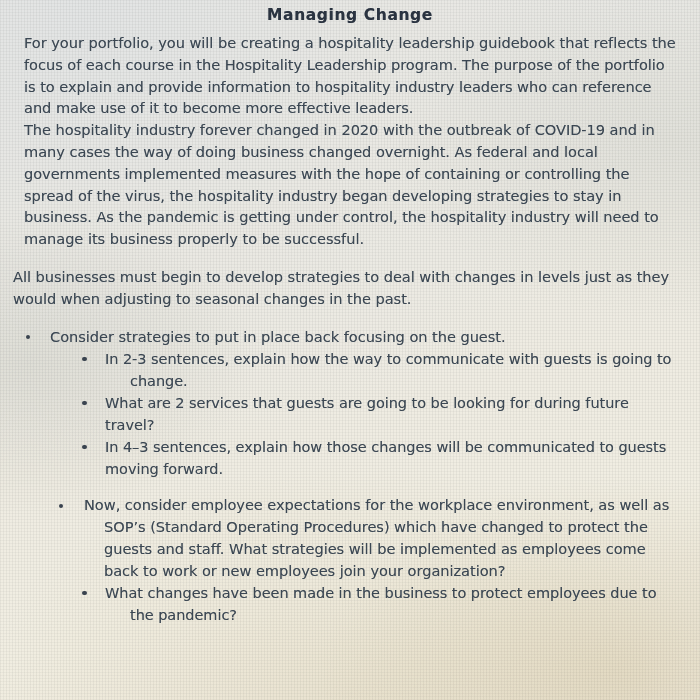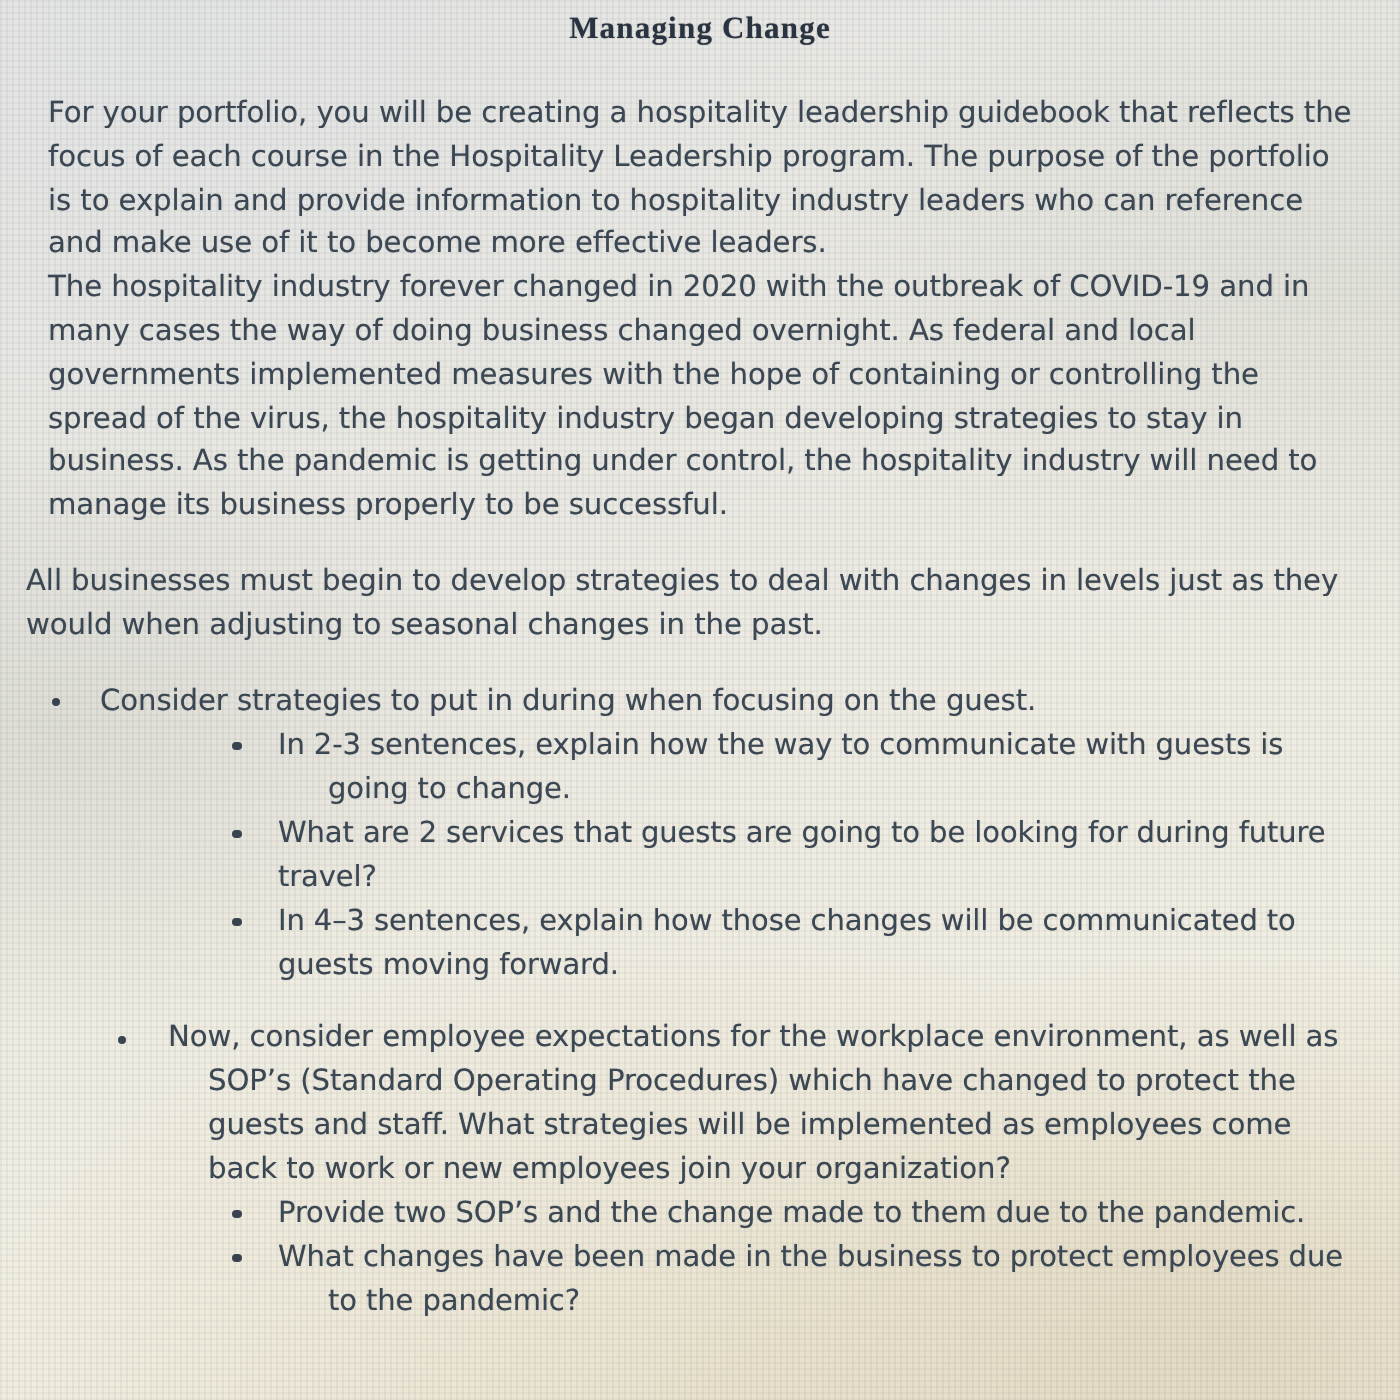--- a/index.html
+++ b/index.html
@@ -62,34 +62,33 @@
   .doc-title {
     text-align: center;
     font-weight: bold;
     font-size: 15.5px;
     letter-spacing: 0.6px;
     color: #2a3340;
     margin: 0;
     padding-top: 6px;
     padding-bottom: 2px;
     text-shadow: 0 0 0.6px rgba(45,55,70,0.55);
-    font-family: Liberation Serif, serif;
   }
 
   .para {
     margin: 0;
     padding: 0 20px 0 24px;
     font-size: 14.6px;
     line-height: 21.8px;
     color: #3b4753;
     text-align: left;
     text-shadow: 0 0 0.5px rgba(60,72,86,0.40);
     letter-spacing: -0.05px;
   }
-  .para.p1 { margin-top: 20px; }
+  .para.p1 { margin-top: 6px; }
   .para.p2 { }
   .para.p3 { margin-top: 16px; padding-left: 13px; }
 
   
   .bullets {
     margin: 0;
     padding: 0;
     list-style: none;
   }
   .bullets.level1 { margin-top: 16px; }
@@ -130,21 +129,20 @@
 
   .bullet-l2 {
     position: relative;
     padding-left: 105px;
     padding-right: 20px;
     font-size: 14.5px;
     line-height: 22px;
     color: #3b4753;
     text-shadow: 0 0 0.5px rgba(60,72,86,0.40);
     letter-spacing: -0.05px;
-    margin-left: 34px;
   }
   .bullet-l2 > .dot {
     position: absolute;
     left: 82px;
     top: 9px;
     width: 4.5px;
     height: 4.5px;
     border-radius: 50%;
     background: #39434f;
   }
@@ -169,21 +167,21 @@
 
     <p class="para p1">For your portfolio, you will be creating a hospitality leadership guidebook that reflects the focus of each course in the Hospitality Leadership program. The purpose of the portfolio is to explain and provide information to hospitality industry leaders who can reference and make use of it to become more effective leaders.</p>
 
     <p class="para p2">The hospitality industry forever changed in 2020 with the outbreak of COVID-19 and in many cases the way of doing business changed overnight. As federal and local governments implemented measures with the hope of containing or controlling the spread of the virus, the hospitality industry began developing strategies to stay in business. As the pandemic is getting under control, the hospitality industry will need to manage its business properly to be successful.</p>
 
     <p class="para p3">All businesses must begin to develop strategies to deal with changes in levels just as they would when adjusting to seasonal changes in the past.</p>
 
     <ul class="bullets level1">
       <li class="bullet-l1">
         <span class="dot"></span>
-        <span>Consider strategies to put in during when focusing on the guest.</span>
+        <span>Consider strategies to put in place back focusing on the guest.</span>
       </li>
 
       <ul class="bullets level2">
         <li class="bullet-l2 deep">
           <span class="dot"></span>
           <span>In 2-3 sentences, explain how the way to communicate with guests is going to change.</span>
         </li>
         <li class="bullet-l2">
           <span class="dot"></span>
           <span>What are 2 services that guests are going to be looking for during future travel?</span>
@@ -197,24 +195,20 @@
 
     <div class="spacer-14"></div>
 
     <ul class="bullets">
       <li class="bullet-l1 hanging">
         <span class="dot"></span>
         <span>Now, consider employee expectations for the workplace environment, as well as SOP’s (Standard Operating Procedures) which have changed to protect the guests and staff. What strategies will be implemented as employees come back to work or new employees join your organization?</span>
       </li>
 
       <ul class="bullets level2">
-        <li class="bullet-l2">
-          <span class="dot"></span>
-          <span>Provide two SOP’s and the change made to them due to the pandemic.</span>
-        </li>
         <li class="bullet-l2 deep">
           <span class="dot"></span>
           <span>What changes have been made in the business to protect employees due to the pandemic?</span>
         </li>
 
       </ul>
     </ul>
 
   </div>
 </div>

